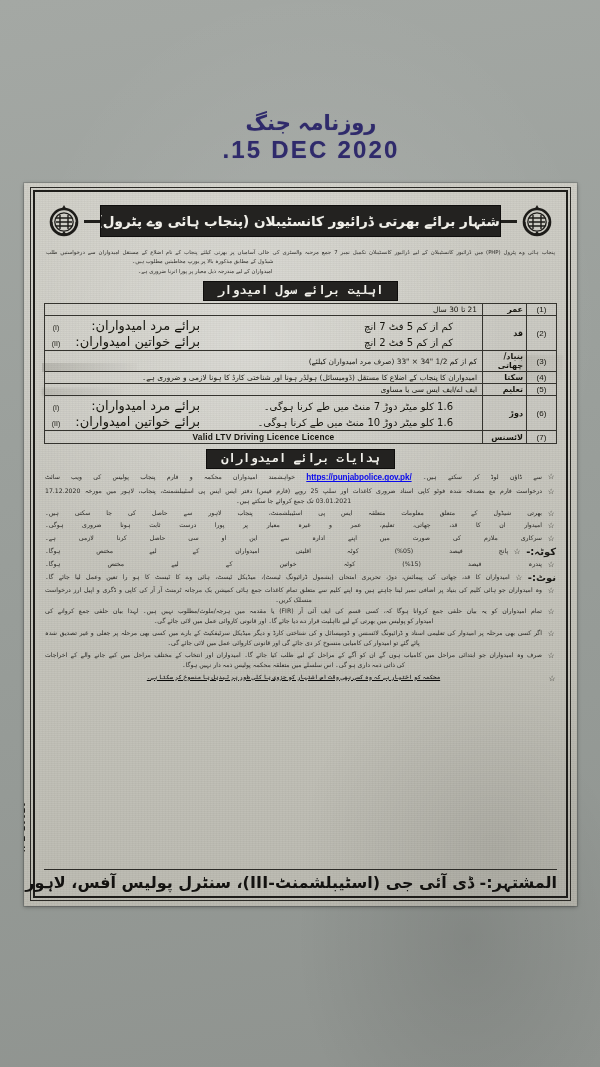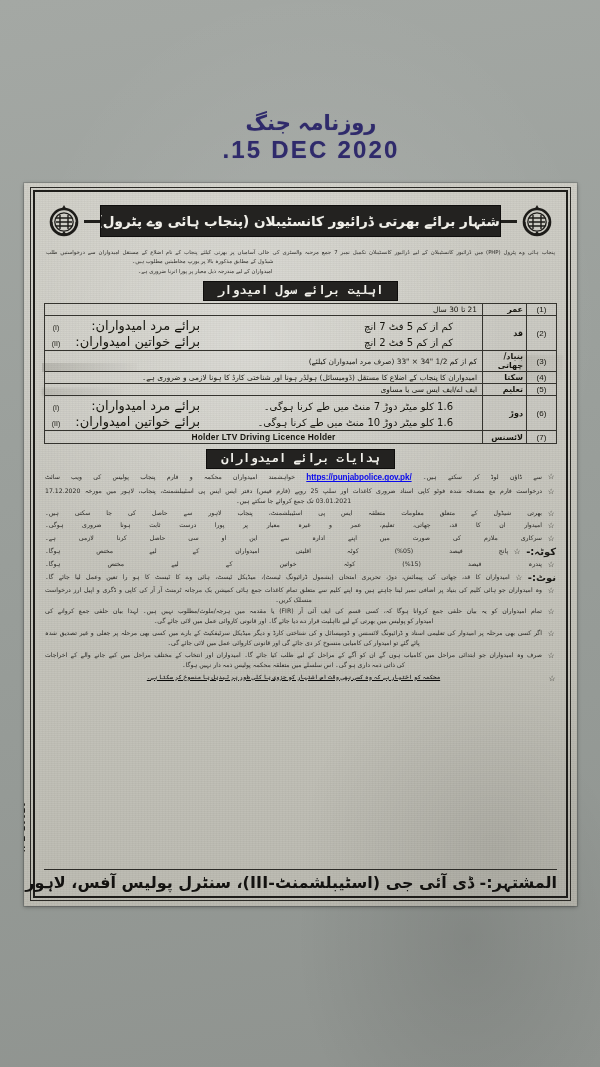--- a/index.html
+++ b/index.html
@@ -408,21 +408,21 @@
                     <span class="sub-b">1.6 کلو میٹر دوڑ 10 منٹ میں طے کرنا ہوگی۔</span>
                     <span class="sub-a">برائے خواتین امیدواران:</span>
                     <span class="sub-no">(II)</span>
                   </div>
                 </td>
               </tr>
               <tr>
                 <td class="col-no">(7)</td>
                 <td class="col-lbl">لائسنس</td>
                 <td class="col-val">
-                  <div class="val-en">Holder LTV Driving Licence Holder</div>
+                  <div class="val-en">Valid LTV Driving Licence Licence</div>
                 </td>
               </tr>
             </tbody>
         </table>
 
         <div class="section-head">
           <span>ہدایات برائے امیدواران</span>
         </div>
 
         <div id="instructions">

